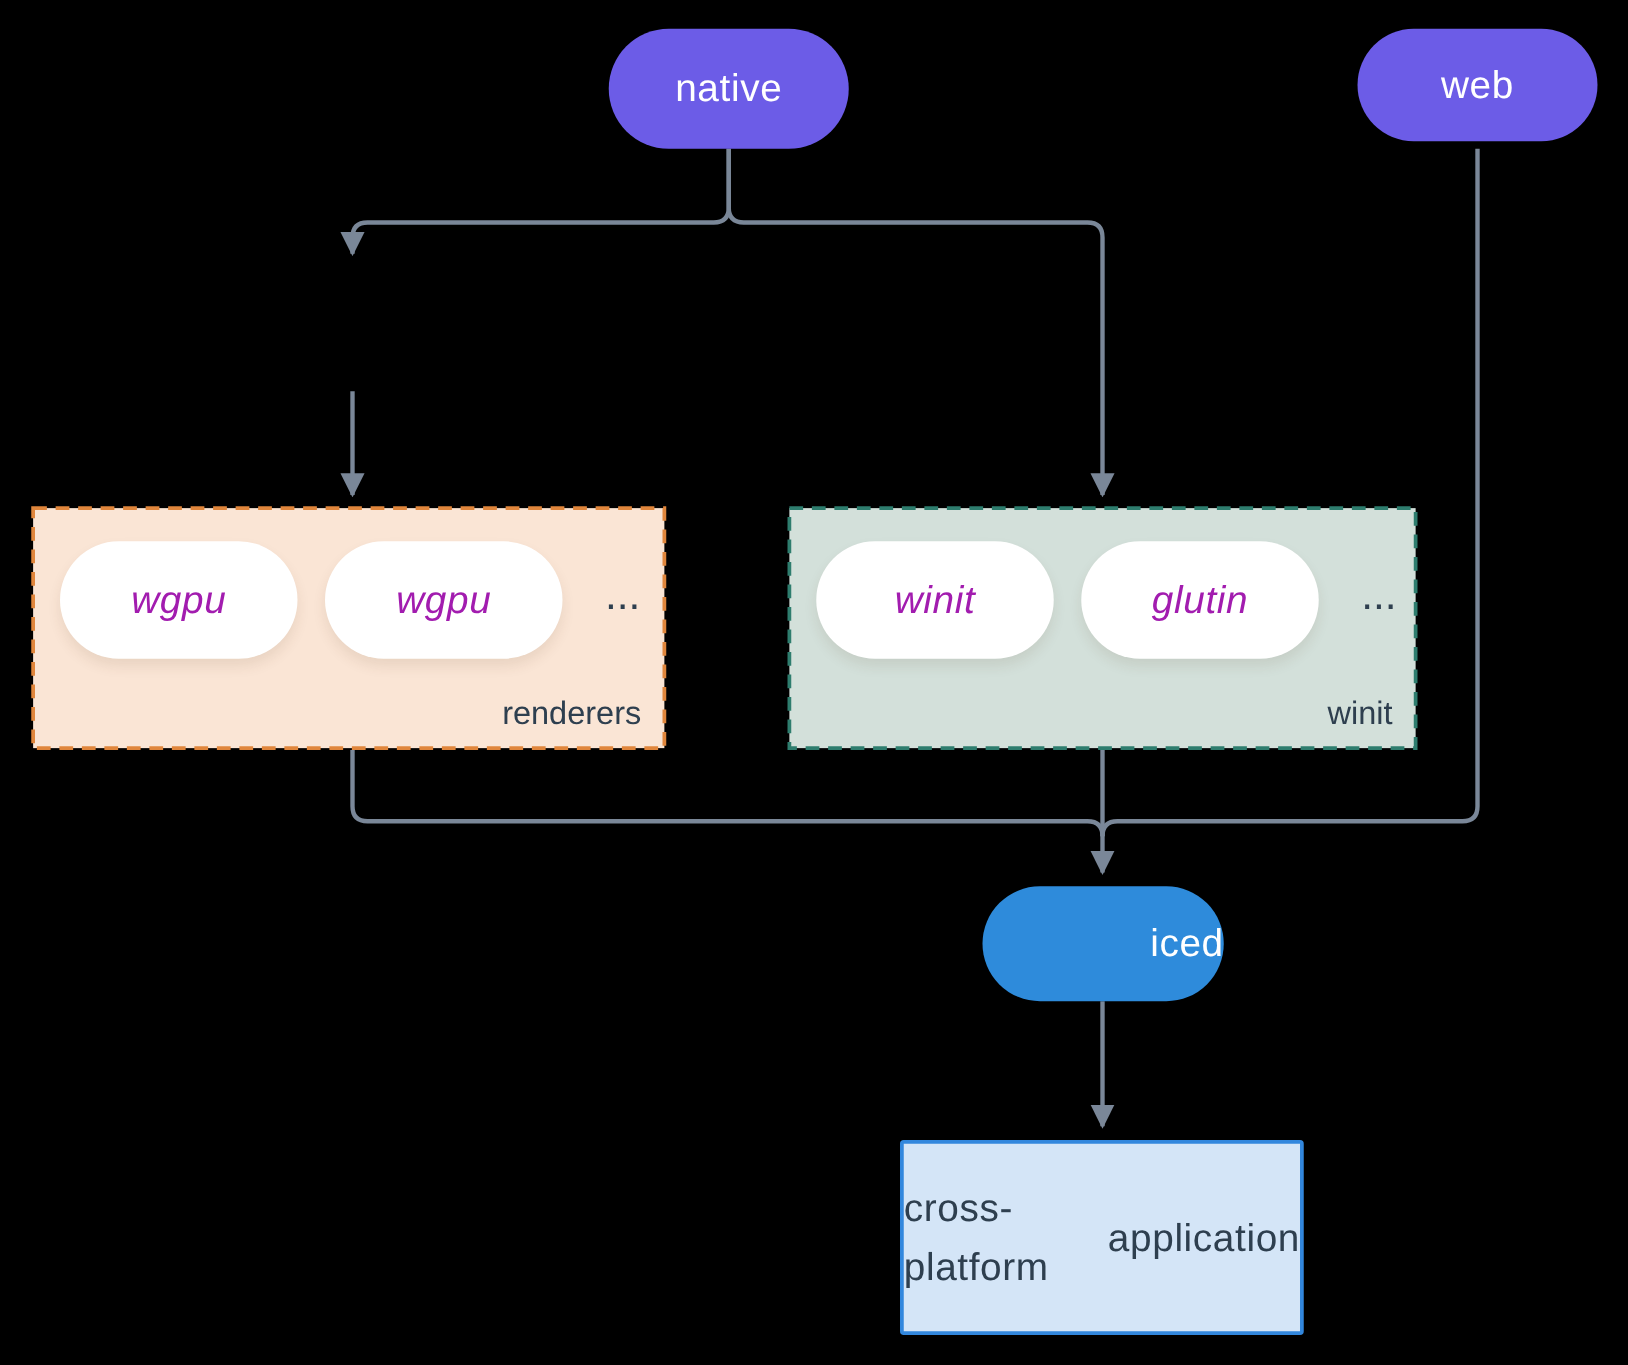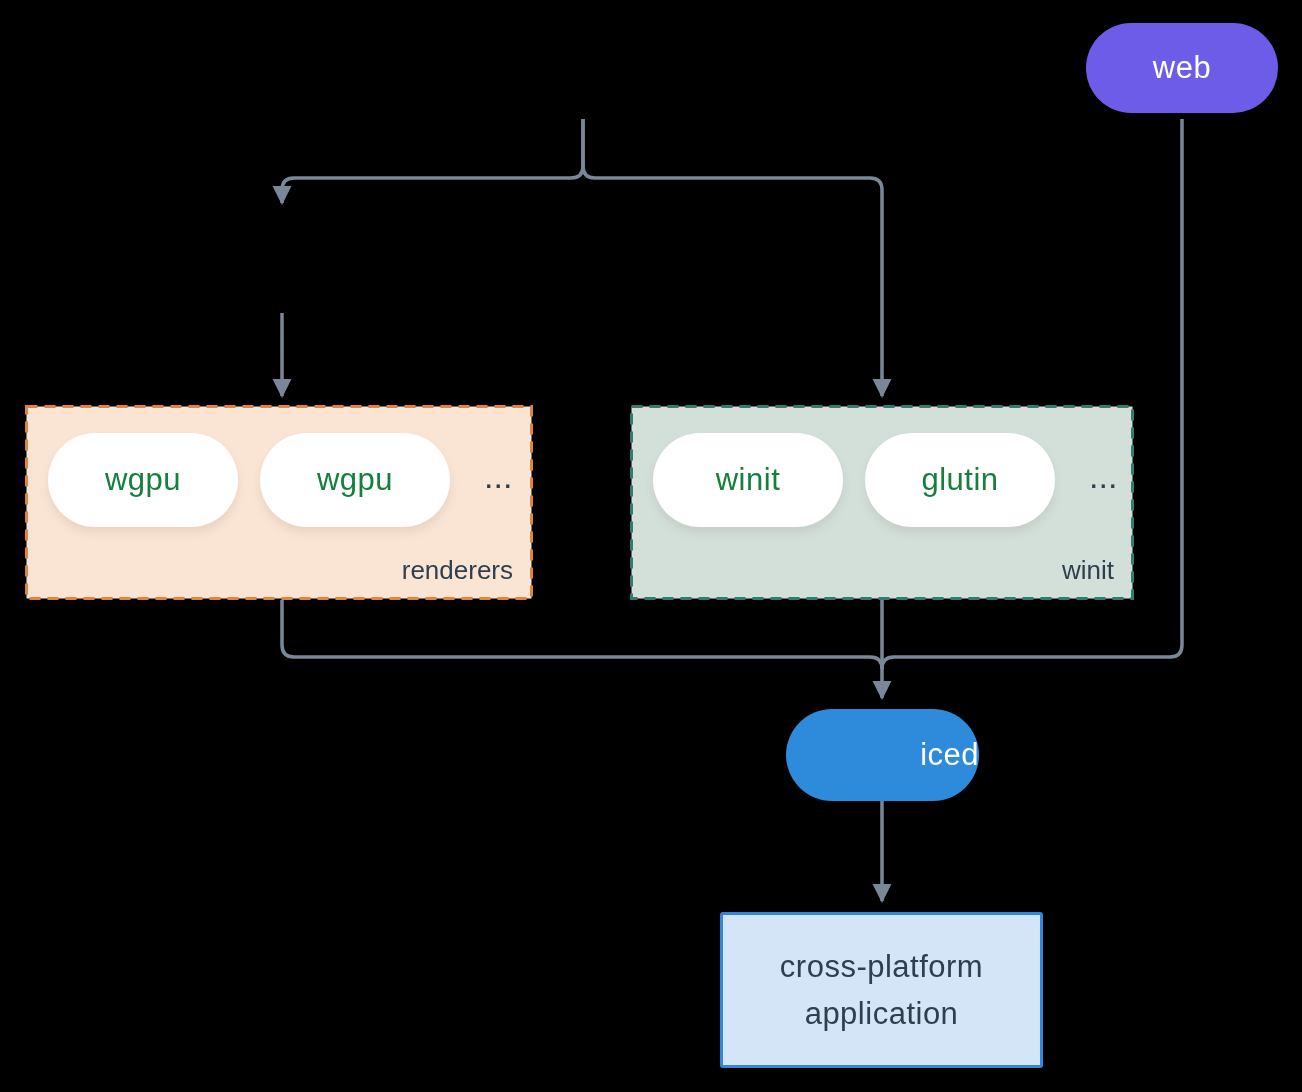--- a/index.html
+++ b/index.html
@@ -26,22 +26,23 @@
     letter-spacing: 0.5px;
     color: #ffffff;
   }
   .pill-native  { left: 487px; top: 23px;  width: 192px; height: 96px; background: #6C5CE7; }
   .pill-web     { left: 1086px; top: 23px; width: 192px; height: 90px; background: #6C5CE7; }
   .pill-graphics{ left: 187px; top: 216px; width: 190px; height: 96px; background: #E0863C; }
   .pill-iced    { left: 786px; top: 709px; width: 193px; height: 92px; background: #2E8BDB; justify-content: flex-end; }
   .pill-white {
     width: 190px; height: 94px;
     background: #ffffff;
-    color: #15803d;
+    color: #a21caf;
     box-shadow: 0 6px 10px rgba(90, 60, 30, 0.10);
+    font-style: italic;
   }
   .group-box {
     position: absolute;
     top: 405px;
     width: 508px;
     height: 195px;
   }
   .group-renderers { left: 25px; }
   .group-shells    { left: 630px; width: 504px; }
   .group-pills {
@@ -66,21 +67,21 @@
   }
   .app-box {
     position: absolute;
     left: 720px; top: 912px;
     width: 323px; height: 156px;
     background: #D4E5F7;
     border: 3px solid #3287DD;
     border-radius: 3px;
     box-sizing: border-box;
     display: flex;
-    flex-direction: column;
+    flex-direction: row;
     align-items: center;
     justify-content: center;
     color: #2E3F4F;
     font-size: 31px;
     line-height: 47px;
     letter-spacing: 0.5px;
   }
 </style>
 </head>
 <body>
@@ -101,20 +102,23 @@
       <path d="M583,119 V166 Q583,178 571,178 H294 Q282,178 282,190 V203" marker-end="url(#arrow)"></path>
       <path d="M583,119 V166 Q583,178 595,178 H870 Q882,178 882,190 V396" marker-end="url(#arrow)"></path>
       <path d="M282,313 V396" marker-end="url(#arrow)"></path>
       <path d="M282,600 V645 Q282,657 294,657 H870 Q882,657 882,669"></path>
       <path d="M1182,119 V645 Q1182,657 1170,657 H894 Q882,657 882,669"></path>
       <path d="M882,600 V698" marker-end="url(#arrow)"></path>
       <path d="M882,801 V901" marker-end="url(#arrow)"></path>
     </g>
   </svg>
 
+  <div class="pill pill-native">
+    <span>native</span>
+  </div>
   <div class="pill pill-web">
     <span>web</span>
   </div>
 
   <div class="group-box group-renderers">
     <div class="group-pills">
       <div class="pill pill-white" style="position:static">
         <span>wgpu</span>
       </div>
       <div class="pill pill-white" style="position:static">

